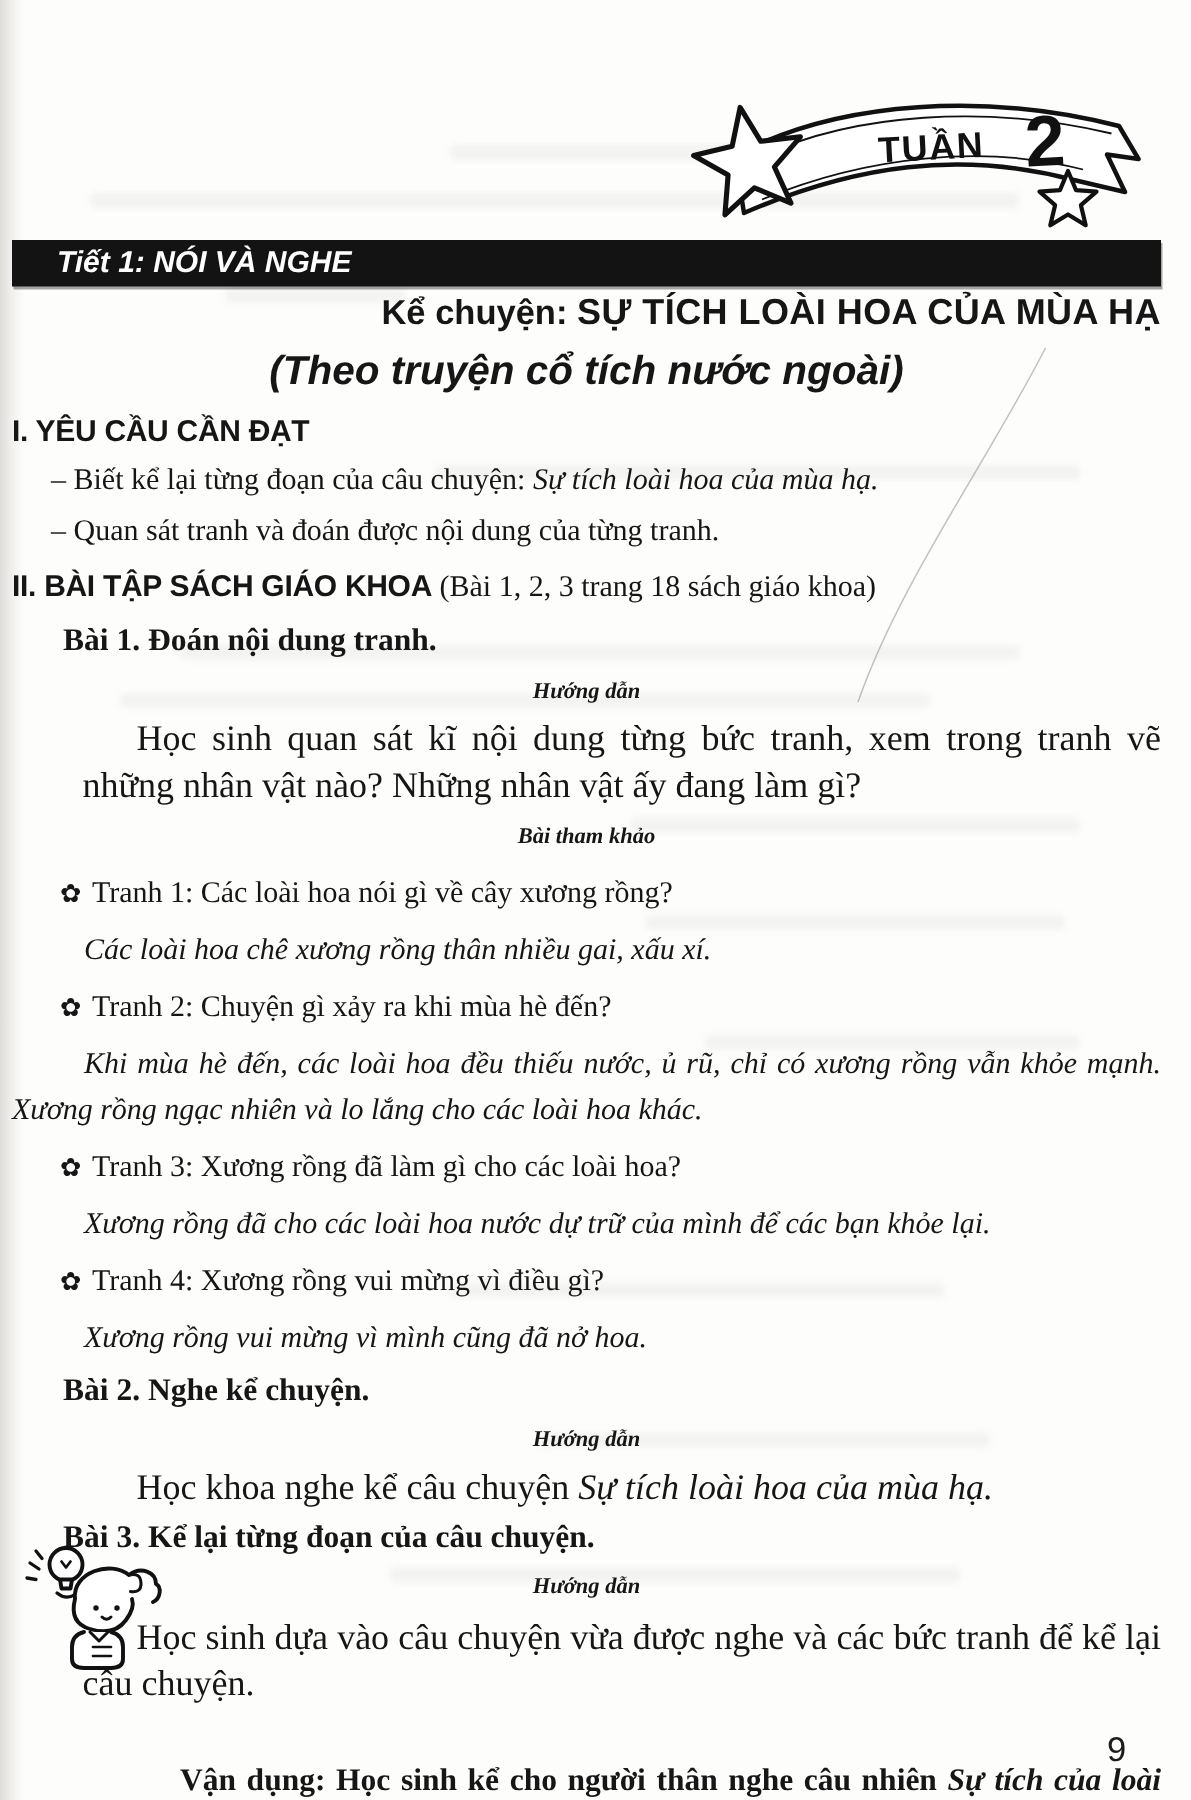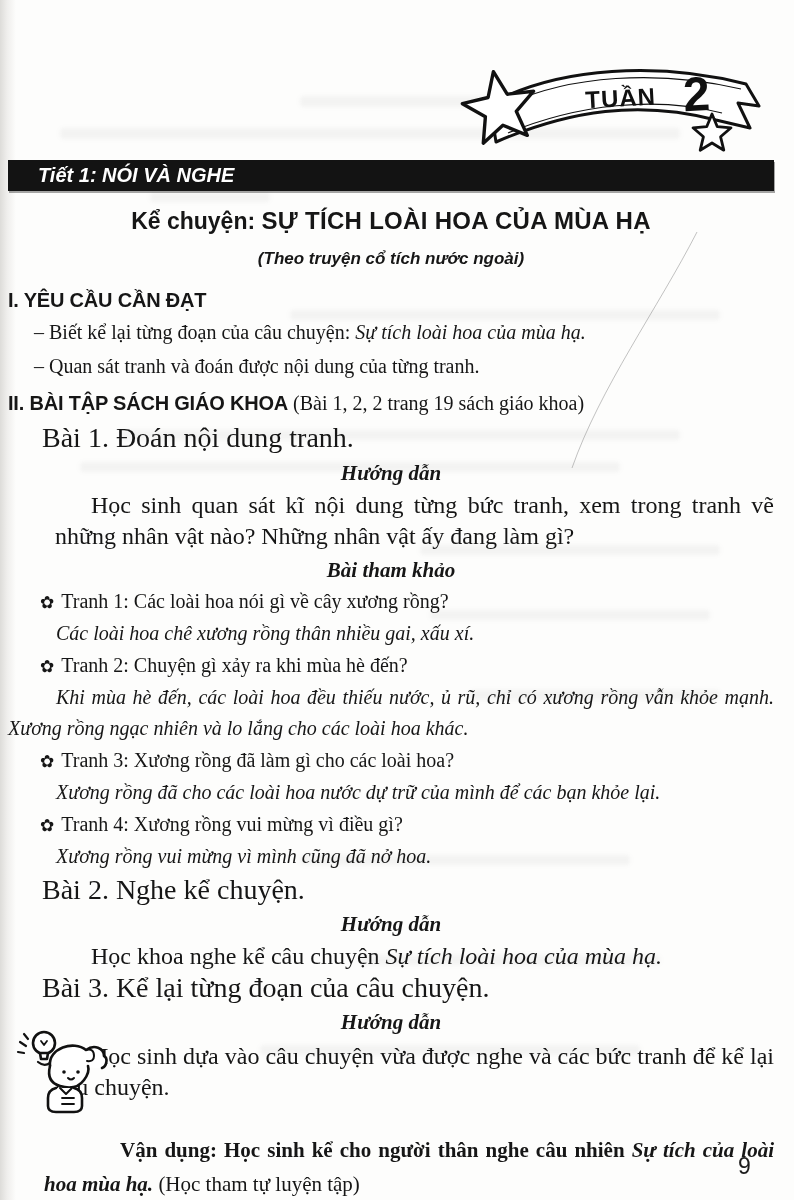--- a/index.html
+++ b/index.html
@@ -22,46 +22,46 @@
   
   .lesson-bar{
     margin-top:148px;height:31px;background:#131313;color:#fff;
     font-family:"Liberation Sans","DejaVu Sans",sans-serif;
     font-style:italic;font-weight:bold;font-size:20px;line-height:31px;
     padding-left:30px;box-sizing:border-box;
     box-shadow:1px 2px 0 rgba(0,0,0,.35);
   }
 
   .story-title{
-    margin-top:15px;text-align:center;
+    margin-top:2px;text-align:right;
     font-family:"Liberation Sans","DejaVu Sans",sans-serif;
     font-size:23px;line-height:30px;font-weight:700;
   }
   .story-title .main{font-weight:800;font-size:24px;letter-spacing:.3px;}
   .story-subtitle{
     margin-top:9px;text-align:center;
     font-family:"Liberation Sans","DejaVu Sans",sans-serif;
-    font-style:italic;font-weight:600;font-size:17px;line-height:28px;
+    font-style:italic;font-weight:600;font-size:27px;line-height:28px;
   }
 
   .sec-heading{
     margin-top:14px;
     font-family:"Liberation Sans","DejaVu Sans",sans-serif;
     font-weight:800;font-size:20px;line-height:27px;letter-spacing:-.2px;
   }
   .sec-heading .note{
     font-family:"Liberation Serif","DejaVu Serif",serif;
     font-weight:normal;font-size:20px;letter-spacing:0;
   }
 
   .dash-item{margin:3px 0 0 26px;font-size:20px;line-height:31px;}
-  .bai-title{margin:6px 0 0 34px;font-weight:normal;font-size:28px;line-height:30px;}
-  .huongdan{margin-top:3px;text-align:center;font-weight:bold;font-style:italic;font-size:21px;line-height:30px;}
+  .bai-title{margin:6px 0 0 34px;font-weight:bold;font-size:21px;line-height:30px;}
+  .huongdan{margin-top:3px;text-align:center;font-weight:bold;font-style:italic;font-size:15px;line-height:30px;}
   .para{margin-top:2px;font-size:24px;line-height:31px;text-align:justify;text-indent:36px;margin-left:47px;}
-  .qa-q{margin-top:1px;font-size:20px;line-height:31px;text-indent:32px;}
+  .qa-q{margin-top:1px;font-size:20px;line-height:43px;text-indent:32px;}
   .qa-q .flower{font-family:"DejaVu Sans",sans-serif;font-size:17px;margin-right:7px;}
   .qa-a{font-size:20px;line-height:31px;font-style:italic;text-align:justify;text-indent:48px;}
   .ital{font-style:italic;}
 
   
   .vandung{
     margin-top:30px;font-size:21px;line-height:34px;font-weight:bold;
     text-indent:76px;margin-left:36px;text-align:justify;
   }
   .vandung .normal{font-weight:normal;}
@@ -130,21 +130,21 @@
   </div>
 
   <div class="dash-item">
     <span>– Biết kể lại từng đoạn của câu chuyện: </span><span class="ital">Sự tích loài hoa của mùa hạ.</span>
   </div>
   <div class="dash-item">
     <span>– Quan sát tranh và đoán được nội dung của từng tranh.</span>
   </div>
 
   <div class="sec-heading" style="margin-top:8px;">
-    <span>II. BÀI TẬP SÁCH GIÁO KHOA</span><span class="note"> (Bài 1, 2, 2 trang 19 sách giáo khoa)</span>
+    <span>II. BÀI TẬP SÁCH GIÁO KHOA</span><span class="note"> (Bài 1, 2, 3 trang 18 sách giáo khoa)</span>
   </div>
 
   <div class="bai-title">Bài 1. Đoán nội dung tranh.</div>
 
   <div class="huongdan" style="margin-top:5px;">Hướng dẫn</div>
 
   <div class="para">Học sinh quan sát kĩ nội dung từng bức tranh, xem trong tranh vẽ những nhân vật nào? Những nhân vật ấy đang làm gì?</div>
 
   <div class="huongdan">Bài tham khảo</div>
 

